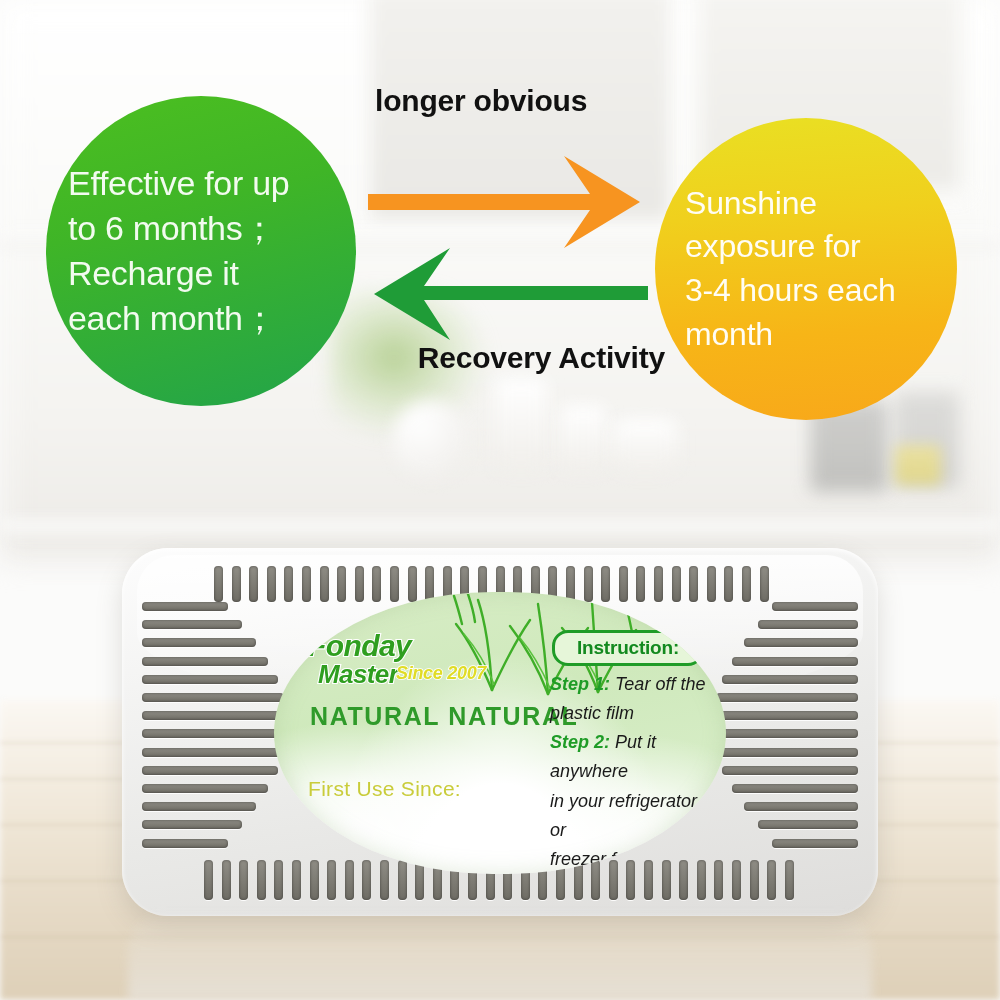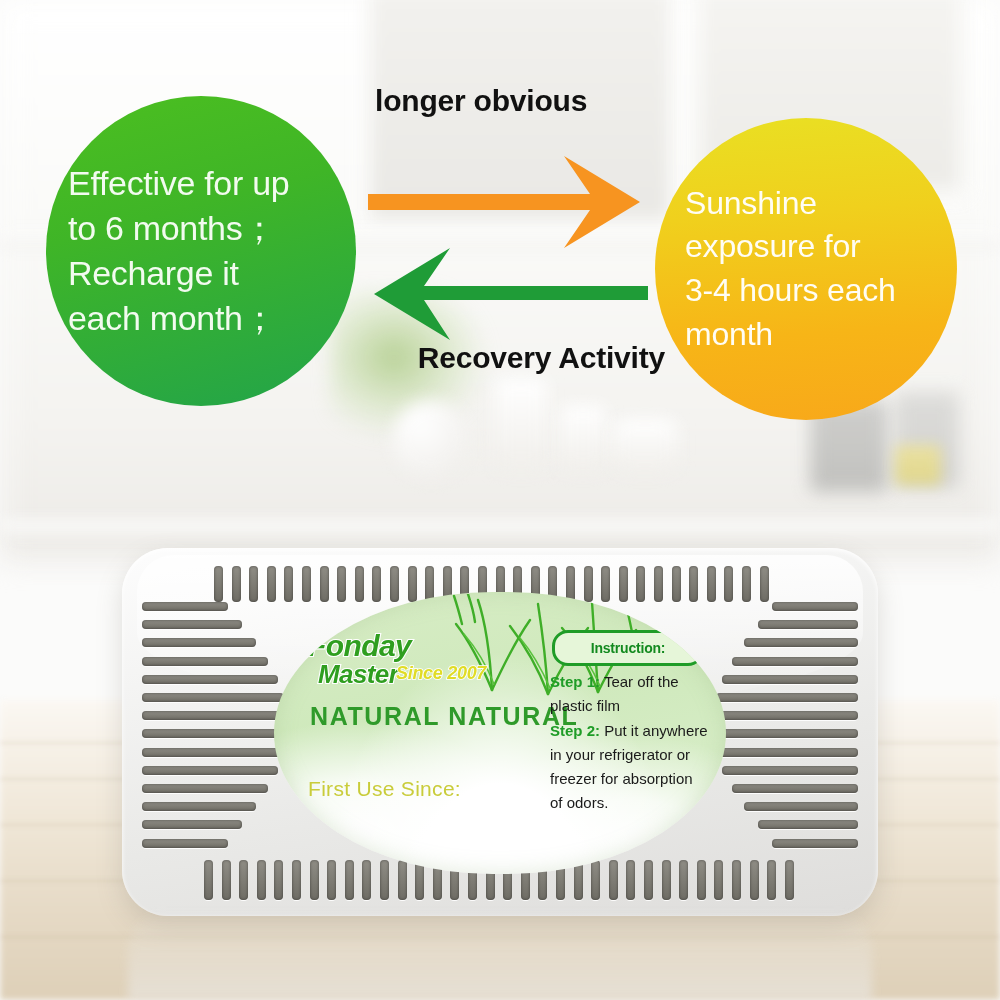--- a/index.html
+++ b/index.html
@@ -90,22 +90,22 @@
   .brand .b1{font-size:30px;line-height:.96;}
   .brand .b2{font-size:26px;line-height:1.0;margin-left:10px;}
   .since{position:absolute;left:122px;top:71px;font-size:18px;font-style:italic;font-weight:bold;
     color:#e0dc26;-webkit-text-stroke:1.6px #ffffff;paint-order:stroke fill;letter-spacing:-.3px;}
   .prodname{position:absolute;left:36px;top:110px;color:#2f9a2a;font-weight:bold;
     font-size:25px;line-height:1.17;letter-spacing:1.6px;}
   .firstuse{position:absolute;left:34px;top:185px;color:#c9cc3a;font-size:21px;letter-spacing:.3px;}
 
   .instr-box{position:absolute;left:278px;top:38px;width:146px;height:30px;border:3px solid #1f9c27;
     border-radius:16px;background:#e6f6d9;display:flex;align-items:center;justify-content:center;}
-  .instr-box span{color:#138a1f;font-weight:bold;font-size:14px;letter-spacing:-.2px;}
-  .instr-body{position:absolute;left:276px;top:78px;width:168px;font-size:15px;line-height:1.62;color:#1a1a1a;}
+  .instr-box span{color:#138a1f;font-weight:bold;font-size:19px;letter-spacing:-.2px;}
+  .instr-body{position:absolute;left:276px;top:78px;width:168px;font-size:18px;line-height:1.62;color:#1a1a1a;font-style:italic;}
   .stepkey{color:#1f9c27;font-weight:bold;}
 
   .reflection{position:absolute;left:128px;top:908px;width:744px;height:92px;
     background:linear-gradient(180deg,rgba(235,234,231,.82),rgba(245,243,238,0));
     border-radius:0 0 44px 44px;filter:blur(5px);transform:scaleY(-1);opacity:.75;}
 </style>
 </head>
 <body>
 
 <div id="stage">

